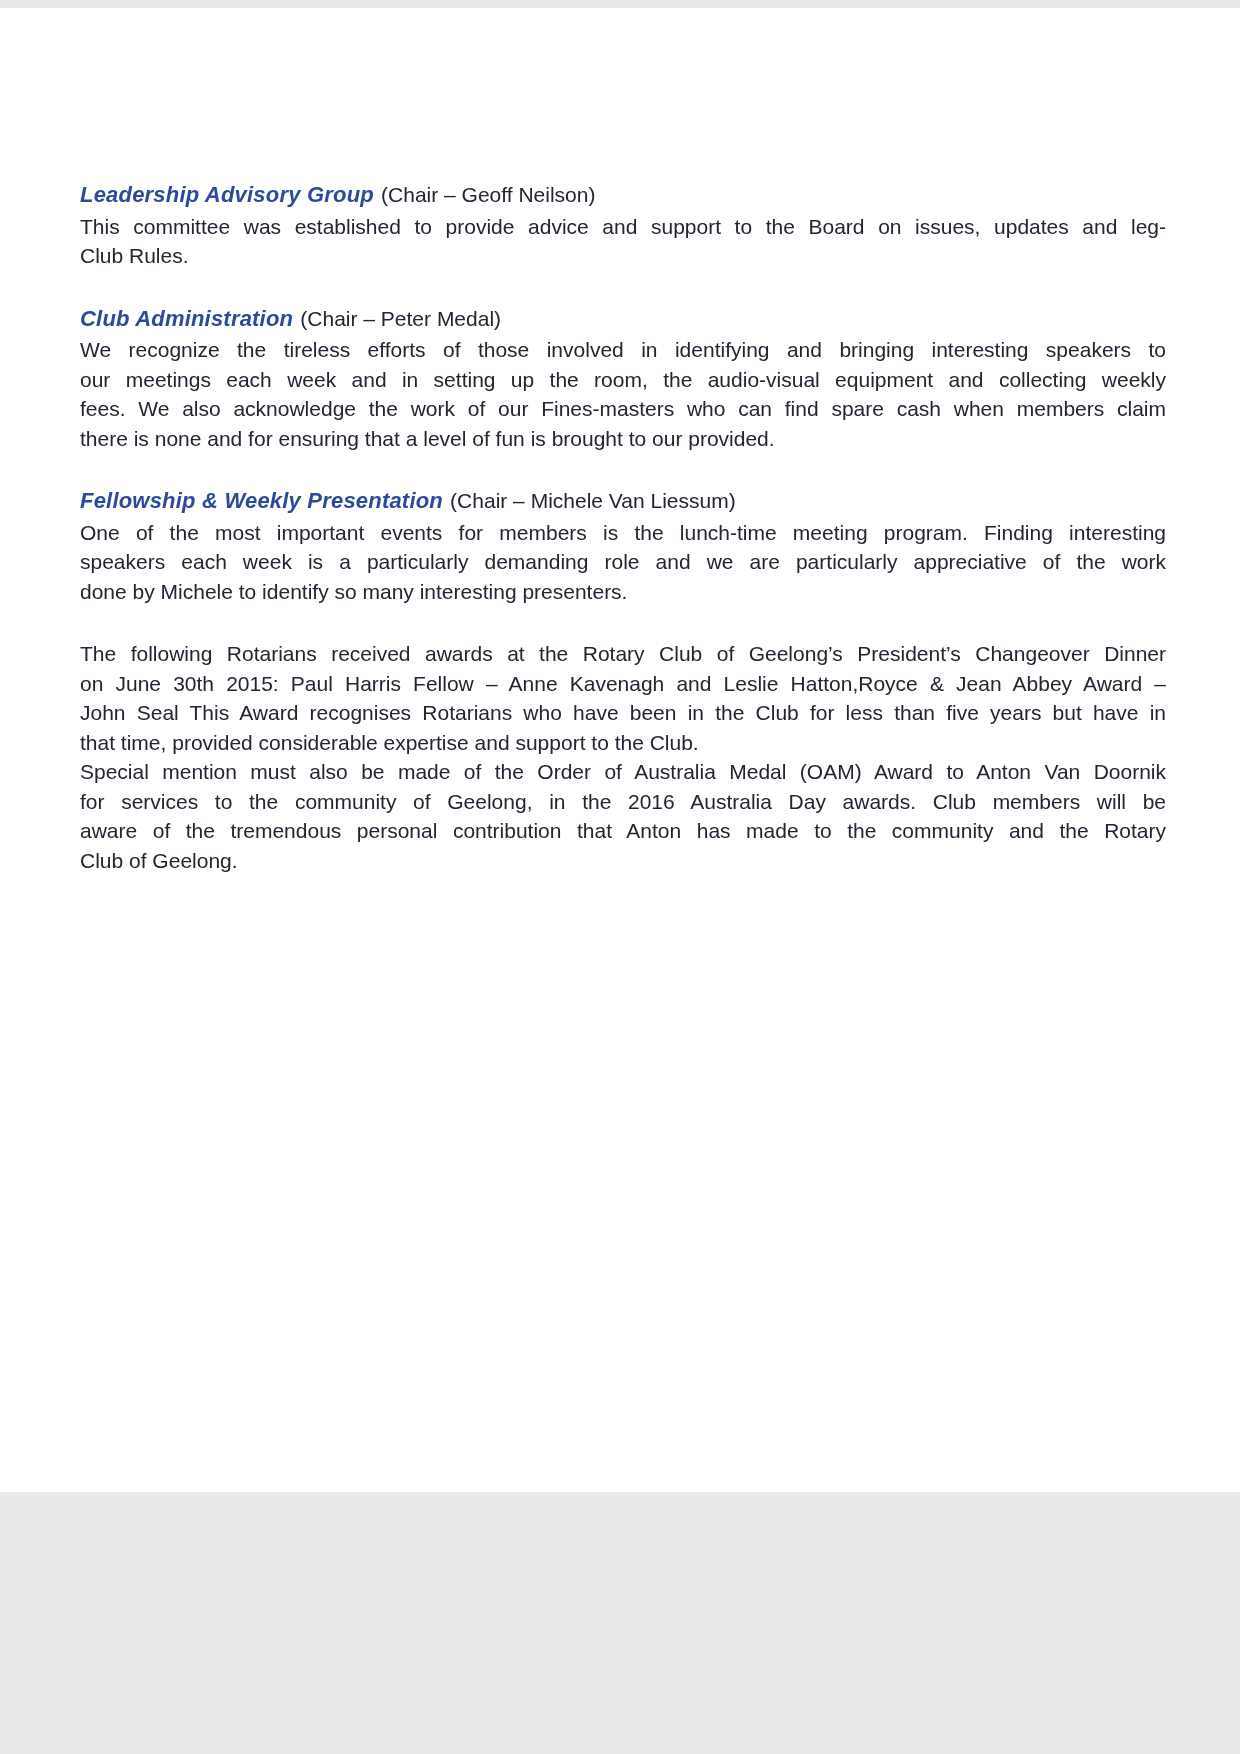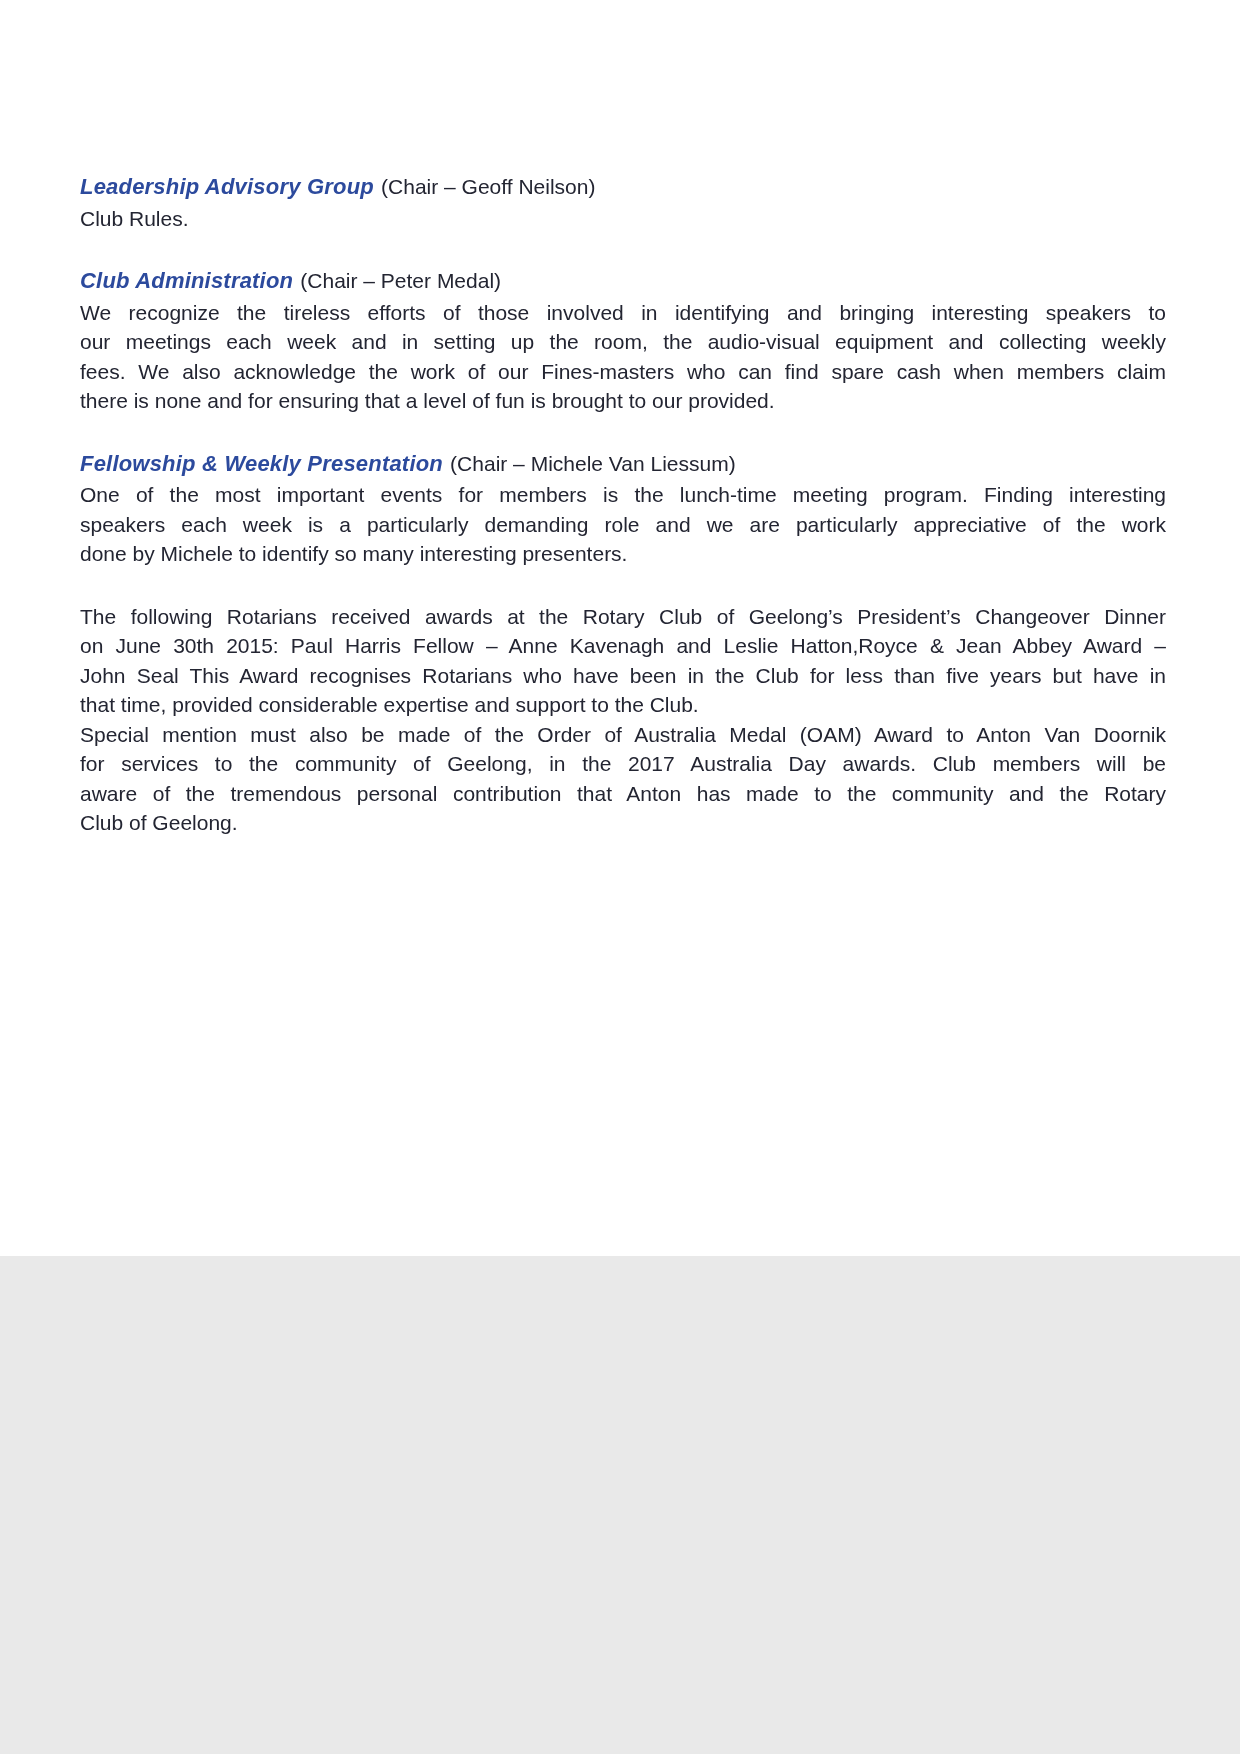--- a/index.html
+++ b/index.html
@@ -5,23 +5,23 @@
   :root {
     --background: #ffffff;
     --body-text-color: #232532;
     --heading-color: #2c4a9d;
   }
   * { margin: 0; padding: 0; box-sizing: border-box; }
   html, body { background: #e9e9e9; }
   body { font-family: "Liberation Sans", "DejaVu Sans", sans-serif; }
   .page {
     width: 1240px;
-    height: 1256px;
+    height: 1484px;
     background: var(--background);
-    margin: 0 auto;
+    margin: 8px auto;
     position: relative;
     overflow: hidden;
   }
   .content {
     padding: 172px 74px 0 80px;
     width: 100%;
   }
   .section { margin-bottom: 33px; }
   .section-heading {
     line-height: 29.5px;
@@ -64,20 +64,21 @@
 <body>
 
 <div class="page">
   <div class="content">
 
     <div class="section">
       <div class="section-heading">
         <span class="h-main">Leadership Advisory Group</span><span class="h-note">(Chair – Geoff Neilson)</span>
       </div>
       <div class="para">
+          <div class="line">This committee was established to provide advice and support to the Board on issues, updates and leg-</div>
           <div class="line">Club Rules.</div>
         </div>
     </div>
 
     <div class="section">
       <div class="section-heading">
         <span class="h-main">Club Administration</span><span class="h-note">(Chair – Peter Medal)</span>
       </div>
       <div class="para">
           <div class="line">We recognize the tireless efforts of those involved in identifying and bringing interesting speakers to</div>
@@ -100,20 +101,20 @@
 
     <div class="section">
       <div class="para">
           <div class="line">The following Rotarians received awards at the Rotary Club of Geelong’s President’s Changeover Dinner</div>
           <div class="line">on June 30th 2015: Paul Harris Fellow – Anne Kavenagh and Leslie Hatton,Royce &amp; Jean Abbey Award –</div>
           <div class="line">John Seal This Award recognises Rotarians who have been in the Club for less than five years but have in</div>
           <div class="line">that time, provided considerable expertise and support to the Club.</div>
         </div>
       <div class="para">
           <div class="line">Special mention must also be made of the Order of Australia Medal (OAM) Award to Anton Van Doornik</div>
-          <div class="line">for services to the community of Geelong, in the 2017 Australia Day awards. Club members will be</div>
+          <div class="line">for services to the community of Geelong, in the 2016 Australia Day awards. Club members will be</div>
           <div class="line">aware of the tremendous personal contribution that Anton has made to the community and the Rotary</div>
           <div class="line">Club of Geelong.</div>
         </div>
     </div>
 
   </div>
 </div>
 
 </body></html>

